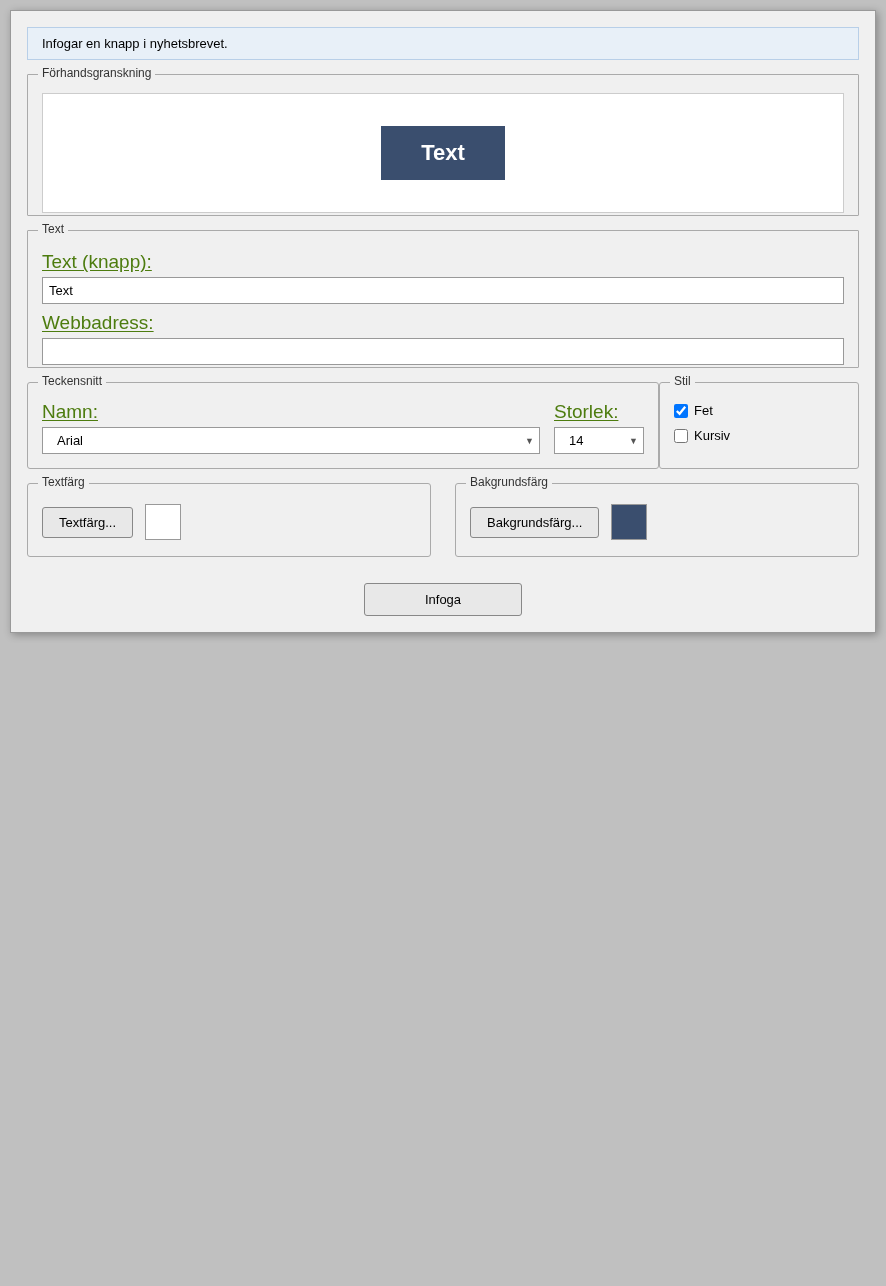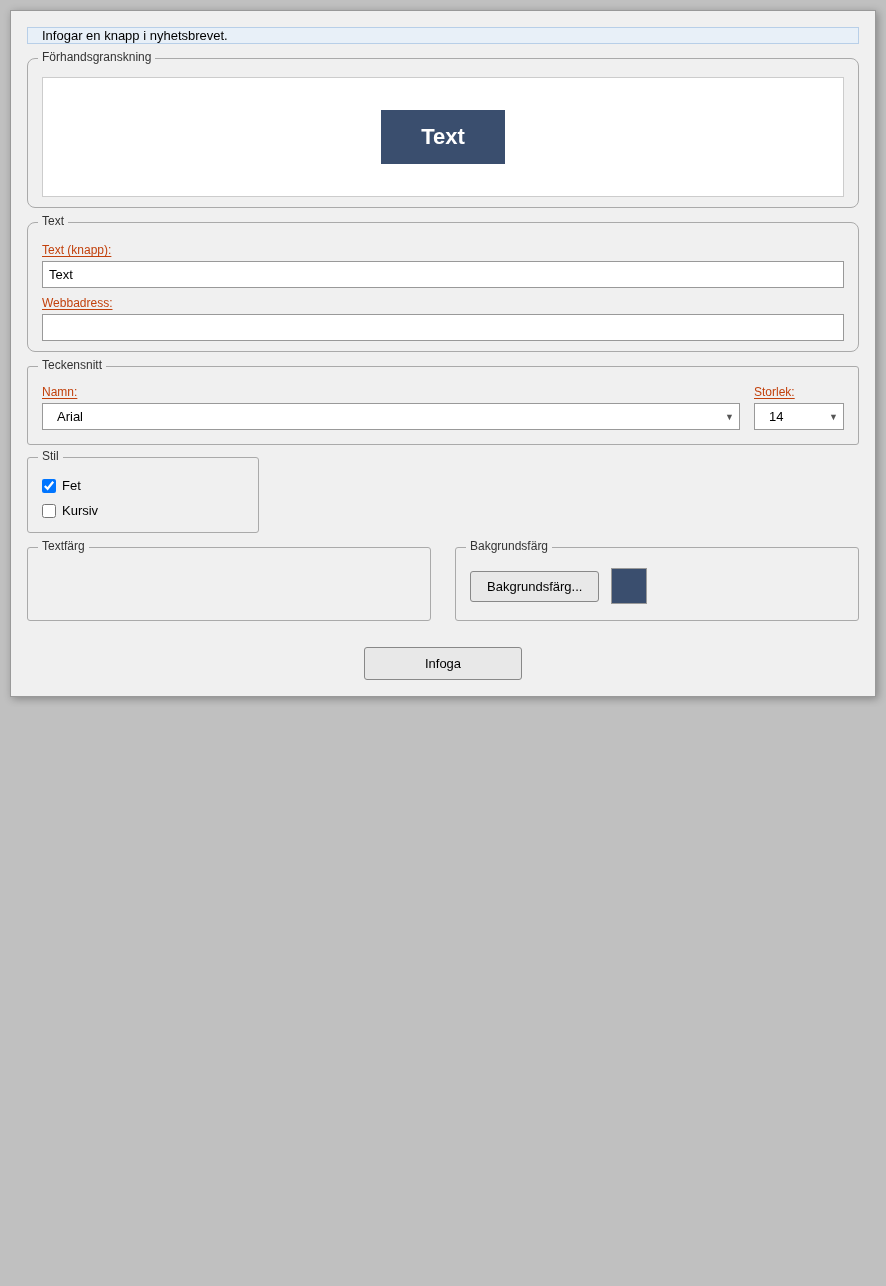--- a/index.html
+++ b/index.html
@@ -51,29 +51,29 @@
     .dialog-content {
       padding: 16px;
       display: flex;
       flex-direction: column;
       gap: 14px;
     }
 
     .info-box {
       background: #e8f0f8;
       border: 1px solid #b8cfe8;
-      padding: 0 14px;
+      padding: 8px 14px;
       font-size: 13px;
       color: #000;
     }
 
     .fieldset-group {
       border: 1px solid #aaa;
-      border-radius: 8px;
-      padding: 12px 14px 10px;
+      border-radius: 1px;
+      padding: 12px 14px 2px;
       position: relative;
       background: #f0f0f0;
     }
 
     .fieldset-legend {
       position: absolute;
       top: -9px;
       left: 10px;
       background: #f0f0f0;
       padding: 0 4px;
@@ -102,53 +102,51 @@
     }
 
     .form-row {
       display: flex;
       flex-direction: column;
       gap: 4px;
       margin-top: 8px;
     }
 
     .form-label {
-      font-size: 12px;
-      color: #c2410c;
+      font-size: 19px;
+      color: #4d7c0f;
       text-decoration: underline;
       text-underline-offset: 2px;
     }
 
     .form-input {
       border: 1px solid #999;
       background: #fff;
       padding: 5px 6px;
       font-size: 13px;
       width: 100%;
       outline: none;
       font-family: Arial, sans-serif;
     }
 
     .font-style-row {
       display: flex;
-      gap: 12px;
-      flex-direction: column;
     }
 
     .font-section {
       flex: 1;
       border: 1px solid #aaa;
       border-radius: 3px;
       padding: 10px 14px 14px;
       position: relative;
       background: #f0f0f0;
     }
 
     .style-section {
-      width: 232px;
+      width: 200px;
       border: 1px solid #aaa;
       border-radius: 3px;
       padding: 10px 14px 14px;
       position: relative;
       background: #f0f0f0;
     }
 
     .font-row {
       display: flex;
       gap: 14px;
@@ -350,20 +348,24 @@
           <input type="checkbox" id="italic-cb" style="">
           <label for="italic-cb">Kursiv</label>
         </div>
       </div>
     </div>
 
     <div class="color-row">
 
       <div class="color-section fieldset-group">
         <span class="fieldset-legend">Textfärg</span>
+        <div class="color-inner">
+          <button class="color-button">Textfärg...</button>
+          <div class="color-swatch" style="background:#ffffff;"></div>
+        </div>
       </div>
 
       <div class="color-section fieldset-group">
         <span class="fieldset-legend">Bakgrundsfärg</span>
         <div class="color-inner">
           <button class="color-button">Bakgrundsfärg...</button>
           <div class="color-swatch" style="background:#3a4e6e;"></div>
         </div>
       </div>
     </div>

